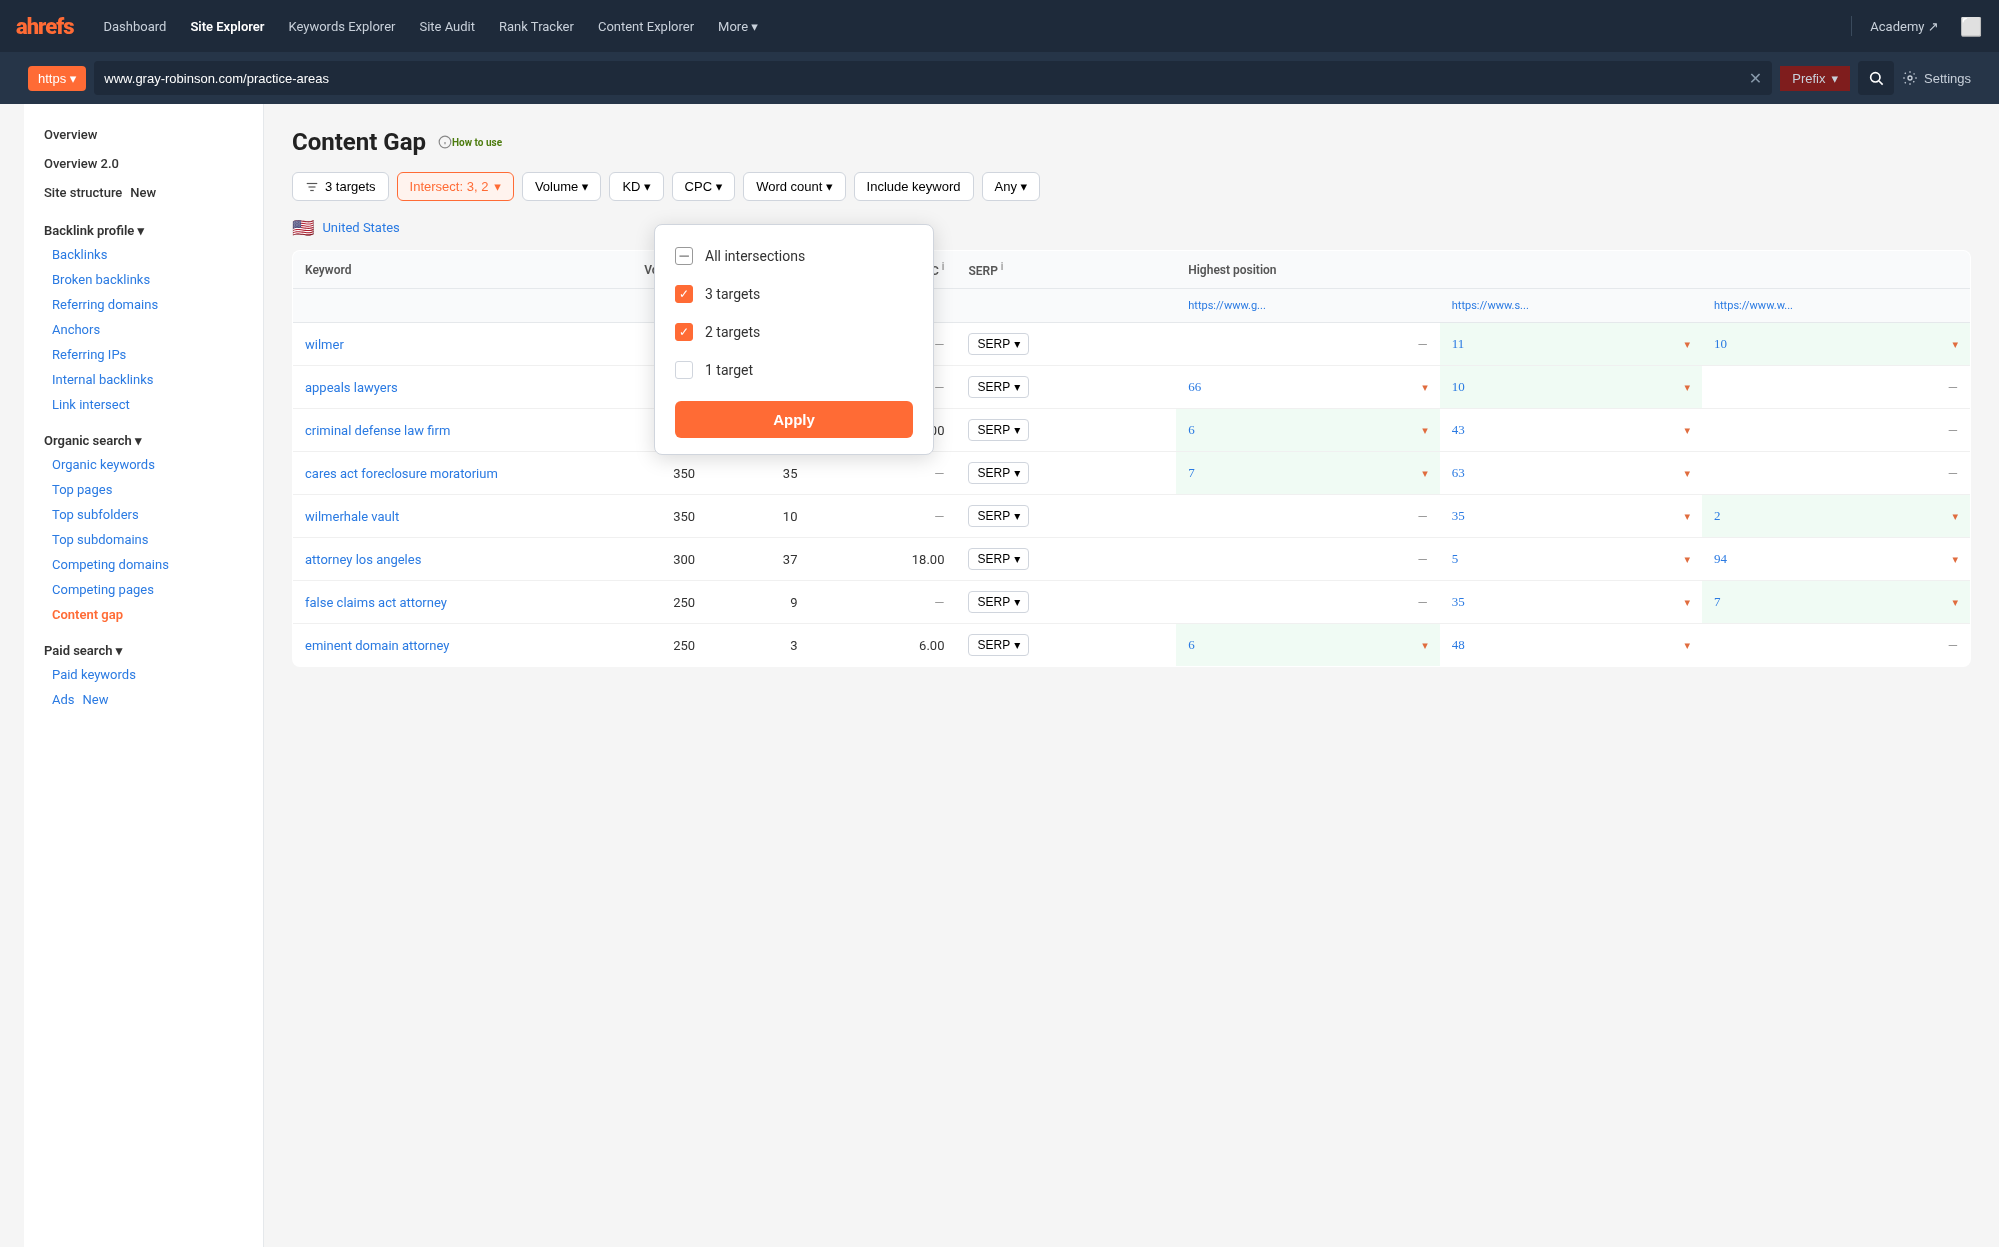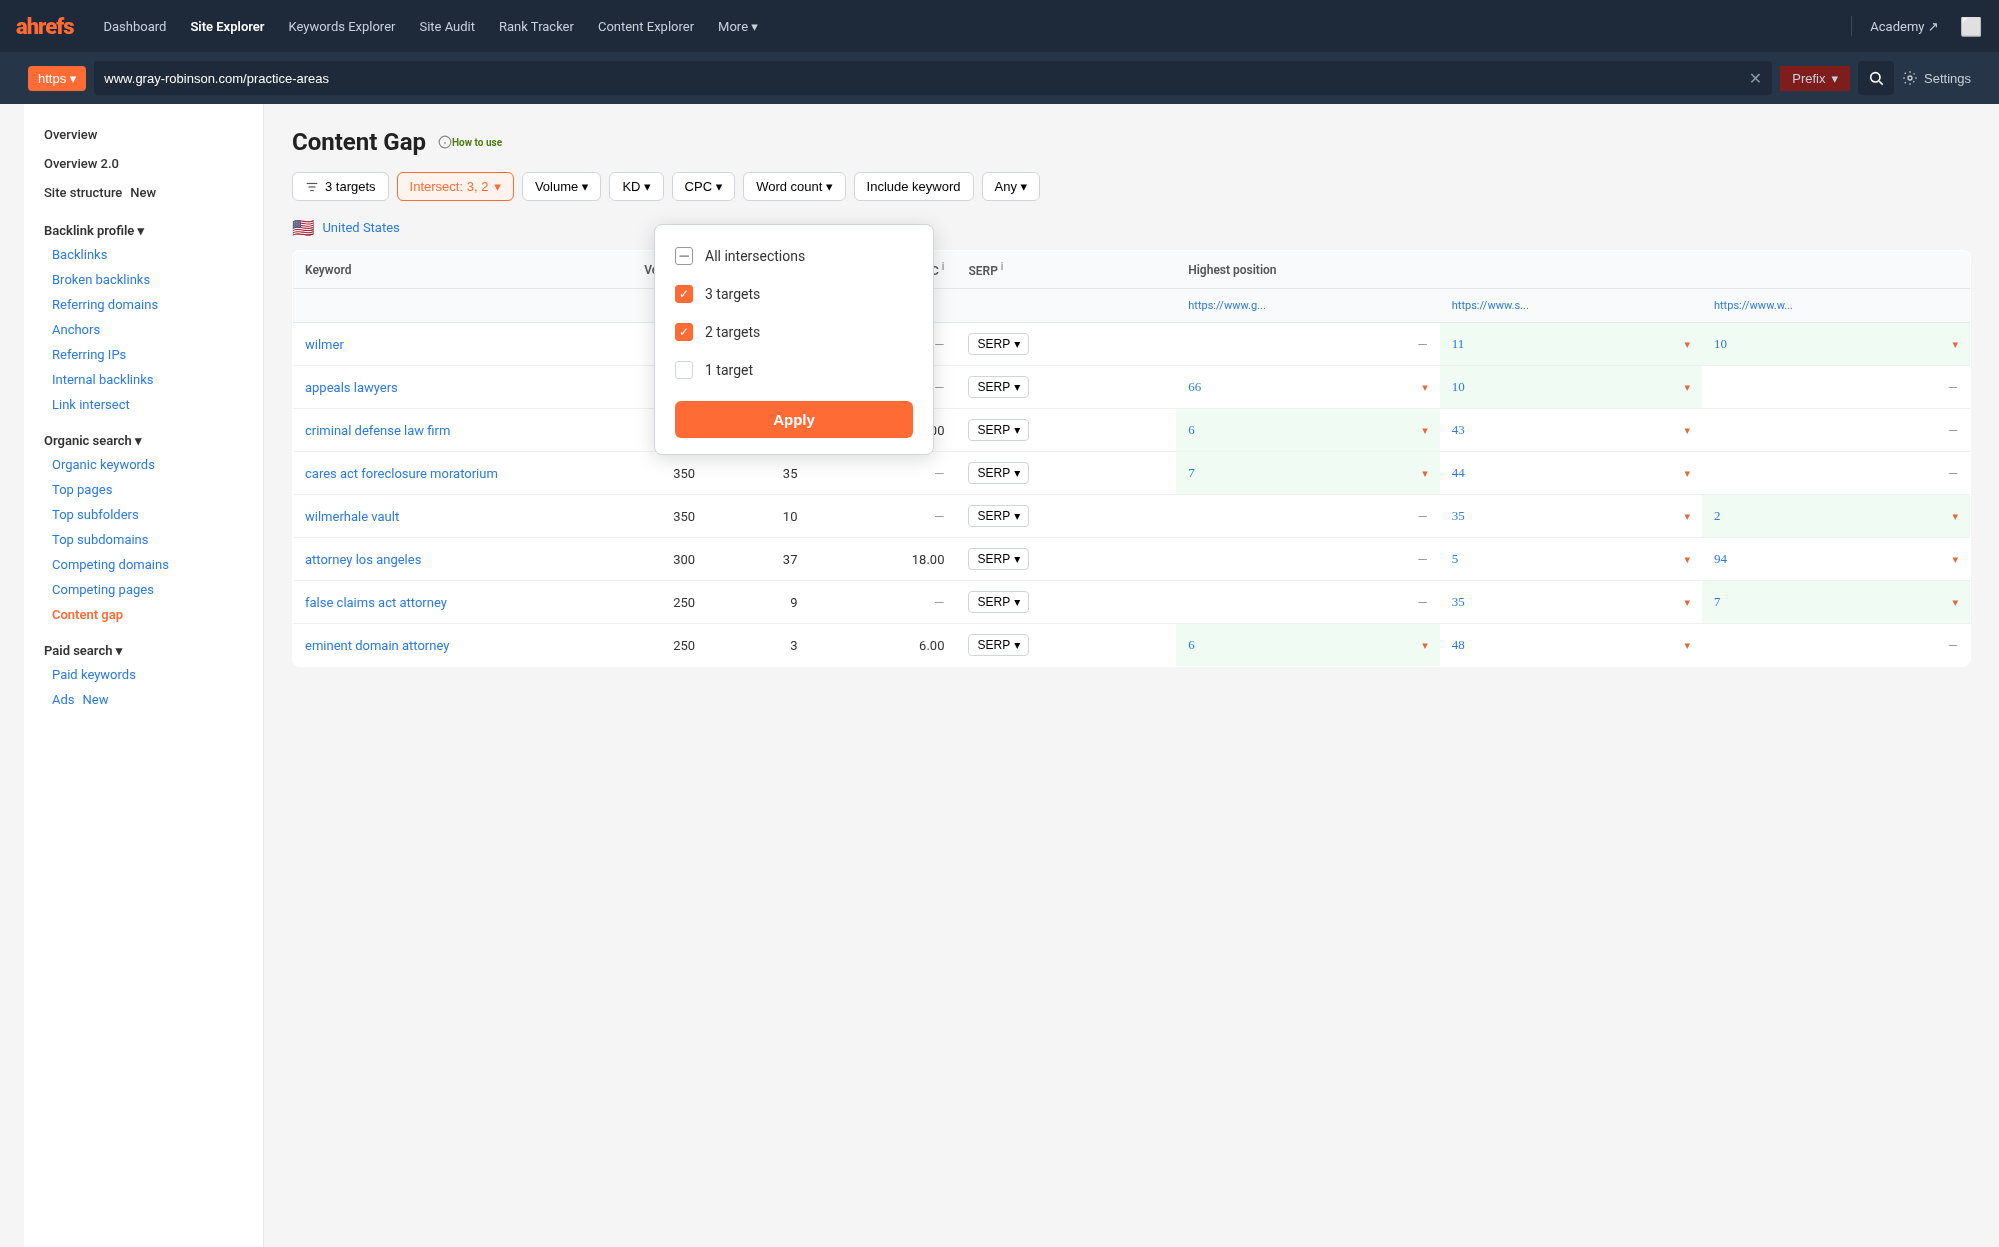--- a/index.html
+++ b/index.html
@@ -414,21 +414,21 @@
               <button class="serp-btn">SERP <span>▾</span></button>
             </td>
             <td class="highlight">
               <div class="pos-cell">
                   <span class="pos-num">7</span>
                   <span class="pos-arrow">▾</span>
                 </div>
             </td>
             <td>
               <div class="pos-cell">
-                  <span class="pos-num">44</span>
+                  <span class="pos-num">63</span>
                   <span class="pos-arrow">▾</span>
                 </div>
             </td>
             <td class="dash">—</td>
           </tr>
 
           <tr>
             <td class="link-cell">wilmerhale vault</td>
             <td class="num">350</td>
             <td class="num">10</td>

